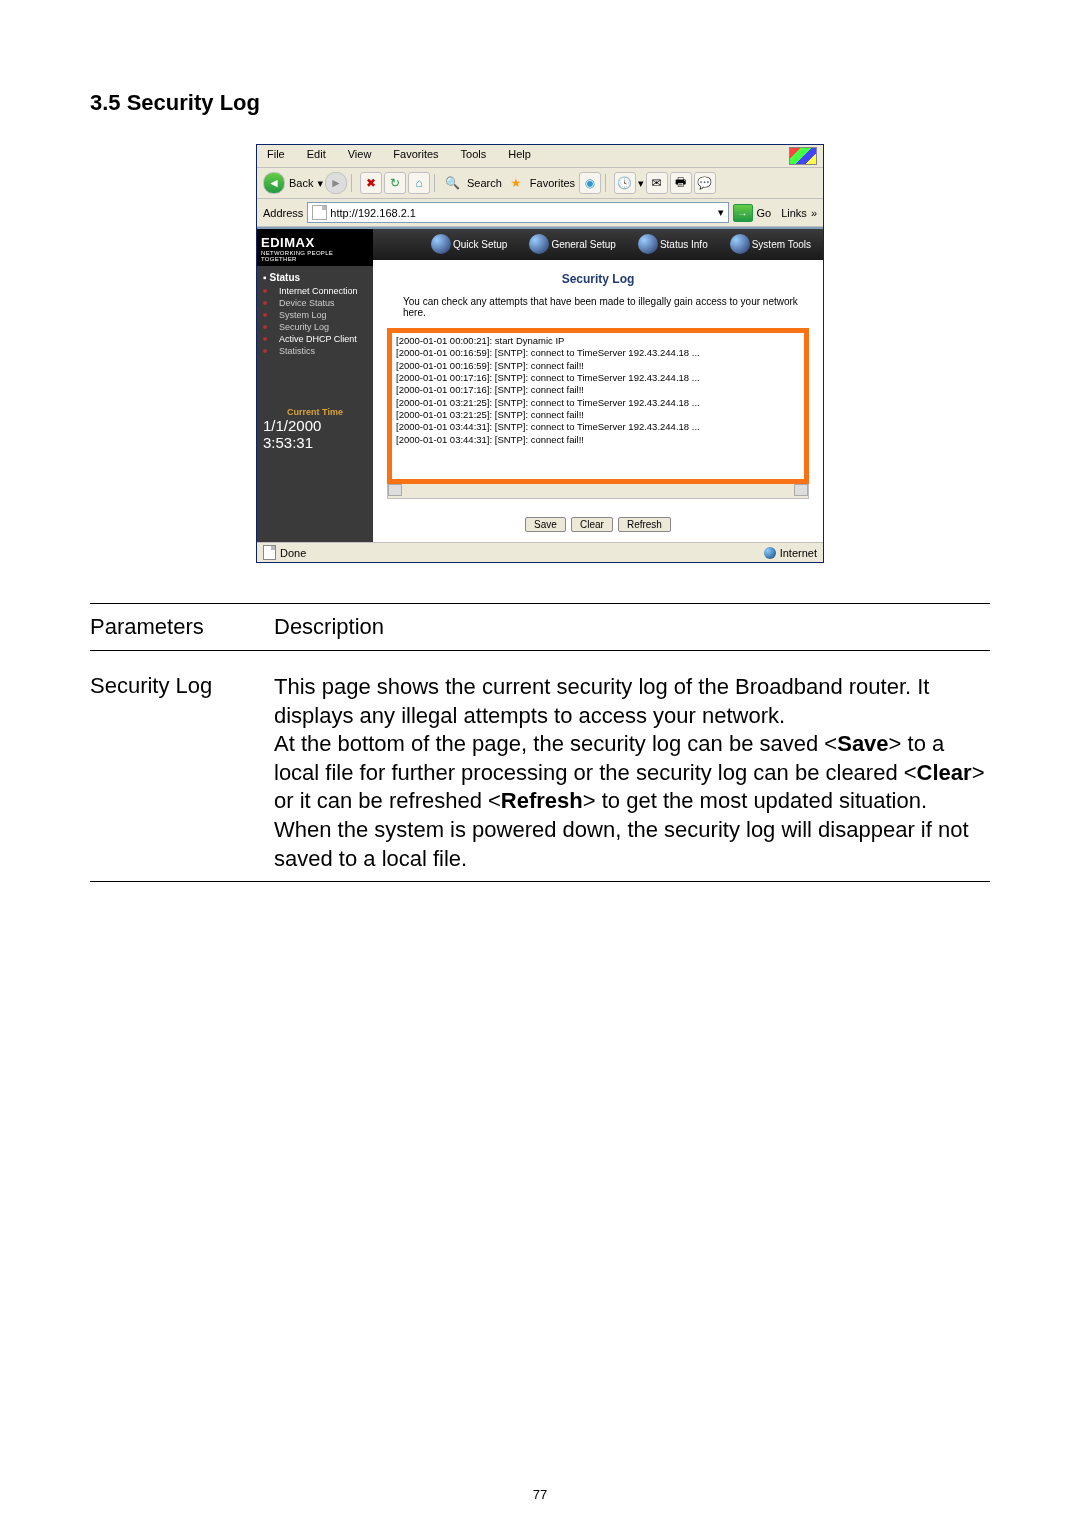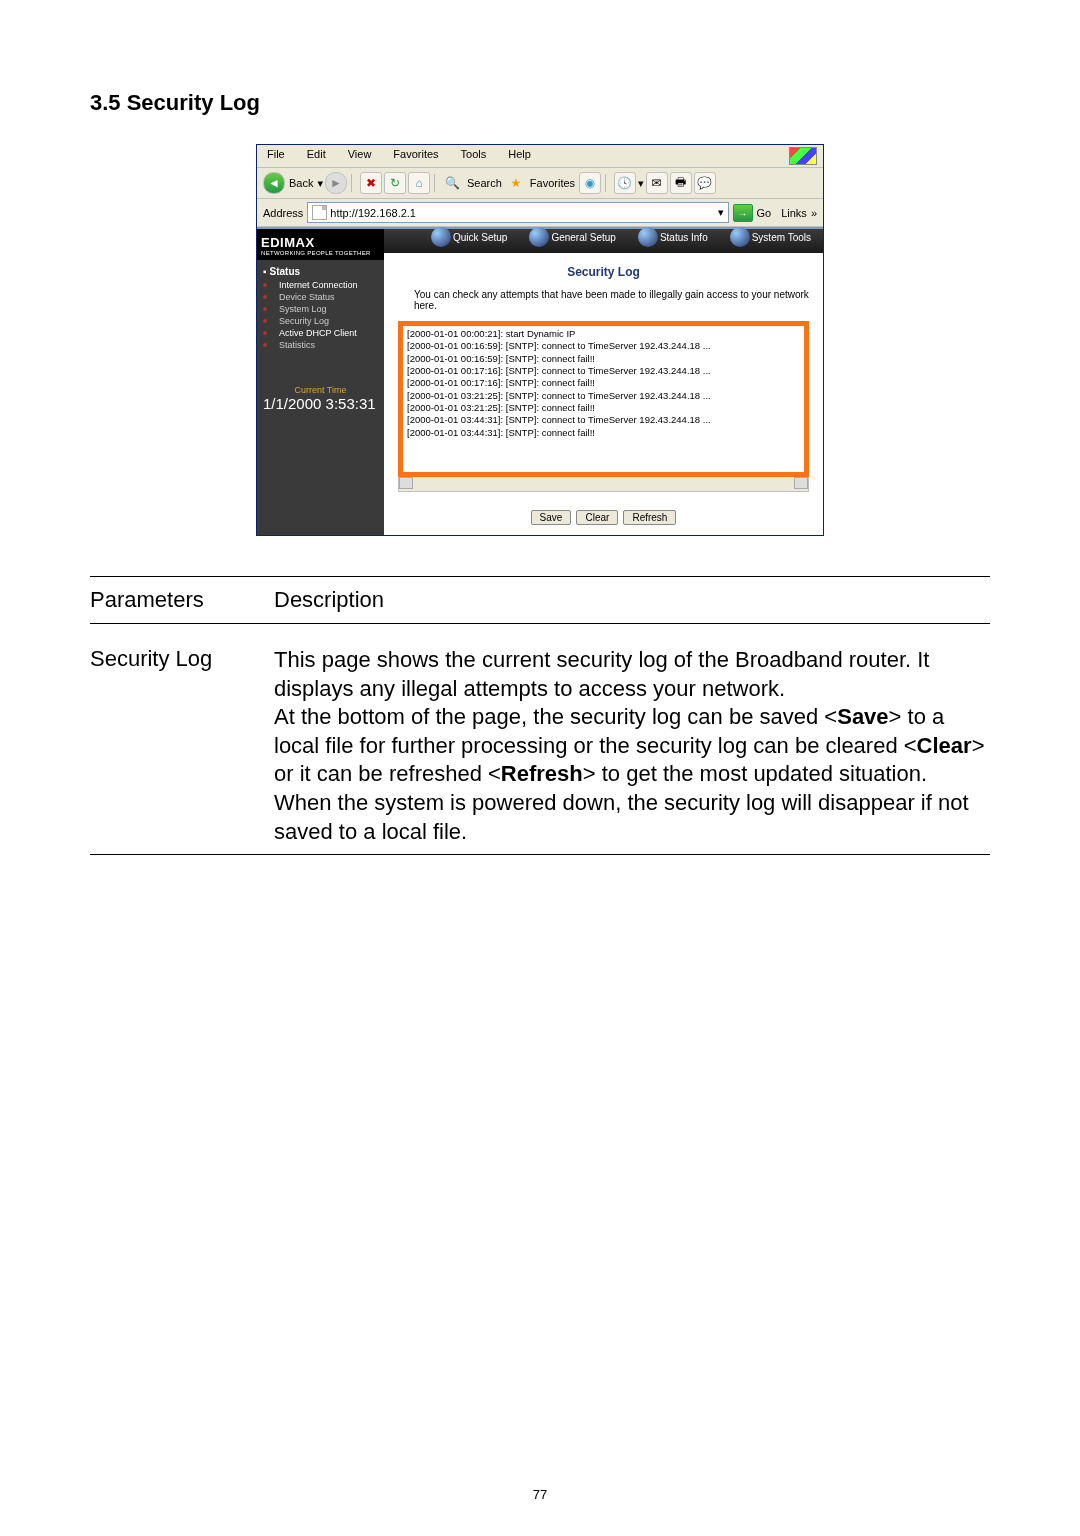--- a/index.html
+++ b/index.html
@@ -22,34 +22,34 @@
   .tb-icon{width:20px;height:20px;border:1px solid #c0c0c0;border-radius:3px;display:flex;align-items:center;justify-content:center;background:#f7f5ed;font-size:12px;}
   .tb-back{background:linear-gradient(#6c4,#294);color:#fff;border-radius:10px;}
   .tb-fwd{background:#ddd;border-radius:10px;color:#888;}
   .tb-sep{width:4px;height:18px;border-left:1px solid #bbb;margin:0 2px;}
   .tb-txt{padding:0 2px;}
   .tb-star{color:#f90;}
   .addr-bar{display:flex;align-items:center;gap:4px;padding:3px 6px;background:#ece9d8;border-bottom:1px solid #c0c0c0;font-size:11px;}
   .addr-input{flex:1;background:#fff;border:1px solid #7f9db9;padding:2px 4px;display:flex;align-items:center;gap:3px;}
   .go-btn{width:18px;height:16px;background:linear-gradient(#6c4,#294);border:1px solid #294;border-radius:2px;display:flex;align-items:center;justify-content:center;color:#fff;font-size:10px;}
   .content-area{display:flex;background:#fff;border-top:2px solid #7f9db9;}
-  .sidebar{width:127px;background:#3a3a3a;color:#fff;font-size:10px;padding-bottom:8px;}
+  .sidebar{width:116px;background:#3a3a3a;color:#fff;font-size:10px;padding-bottom:8px;}
   .logo-box{background:#000;padding:6px 4px 4px 4px;}
   .logo-txt{font-family:Arial Black,Arial;font-size:13px;font-weight:900;letter-spacing:0.5px;}
   .logo-sub{font-size:6px;letter-spacing:0.3px;}
   .side-sec{padding:6px 6px 2px 6px;}
   .side-title{color:#fff;font-weight:bold;margin-bottom:2px;display:flex;align-items:center;gap:3px;}
   .side-list{list-style:none;margin:0;padding:0;}
   .side-list li{padding:1px 0;color:#ccc;display:flex;align-items:center;gap:12px;font-size:9px;}
   .side-list li.active{color:#fff;}
   .bullet{width:4px;height:4px;background:#a33;border-radius:50%;display:inline-block;}
-  .curtime{color:#d9a33a;font-weight:normal;text-align:center;margin-top:34px;font-size:9px;}
+  .curtime{color:#d9a33a;font-weight:bold;text-align:center;margin-top:50px;font-size:9px;}
   .curtime-val{color:#fff;text-align:left;font-size:15px;}
   .main-panel{flex:1;background:#fff;position:relative;}
-  .nav-strip{background:linear-gradient(#3a3a3a,#1a1a1a);height:24px;display:flex;align-items:flex-end;justify-content:flex-end;gap:22px;padding:0 12px;font-size:10px;color:#fff;}
+  .nav-strip{background:linear-gradient(#3a3a3a,#1a1a1a);height:31px;display:flex;align-items:flex-end;justify-content:flex-end;gap:22px;padding:0 12px;font-size:10px;color:#fff;}
   .nav-strip .nav-item{display:flex;align-items:center;gap:2px;padding-bottom:6px;}
   .globe{width:20px;height:20px;border-radius:50%;background:radial-gradient(circle at 30% 30%,#9cf,#236);display:inline-block;}
   .main-body{padding:8px 14px 10px 14px;}
   .panel-title{text-align:center;font-weight:bold;color:#213a73;font-size:12px;margin:4px 0 10px;}
   .panel-desc{font-size:10px;color:#000;margin:0 0 10px 16px;}
   .log-box{border:5px solid #f97316;background:#fff;font-size:9.5px;line-height:1.3;padding:2px 4px;height:142px;overflow:hidden;position:relative;font-family:Tahoma,Arial,sans-serif;}
   .log-line{white-space:nowrap;}
   .log-scroll-h{height:14px;background:#ece9d8;border:1px solid #c0c0c0;border-top:0;position:relative;}
   .log-scroll-h::before,.log-scroll-h::after{content:'';position:absolute;top:0;width:14px;height:12px;background:#ddd;border:1px solid #aaa;box-sizing:border-box;}
   .log-scroll-h::before{left:0;}
@@ -201,20 +201,30 @@
           <div class="log-scroll-h"></div>
           <div class="btn-row">
             <button class="app-btn">Save</button>
             <button class="app-btn">Clear</button>
             <button class="app-btn">Refresh</button>
           </div>
         </div>
       </div>
     </div>
 
+    <div class="status-bar">
+      <div class="st-left">
+          <span class="doc-icon"></span>
+          <span>Done</span>
+        </div>
+      <div class="st-left">
+          <span class="net-icon"></span>
+          <span>Internet</span>
+        </div>
+    </div>
 
   </div>
 
   <table class="params">
     <thead>
       <tr>
         <th>Parameters</th>
         <th>Description</th>
       </tr>
     </thead>

